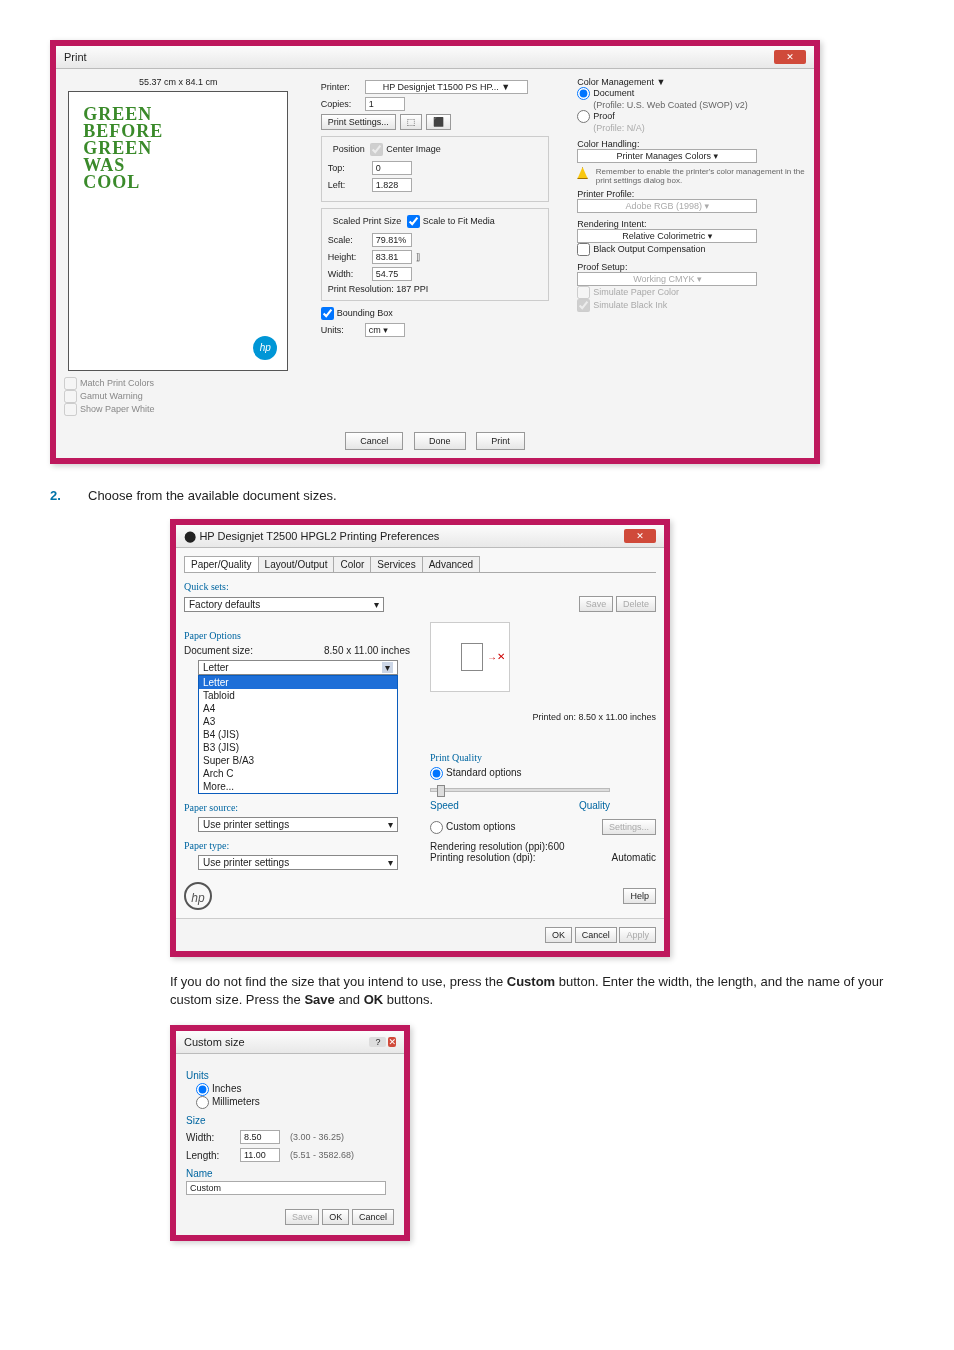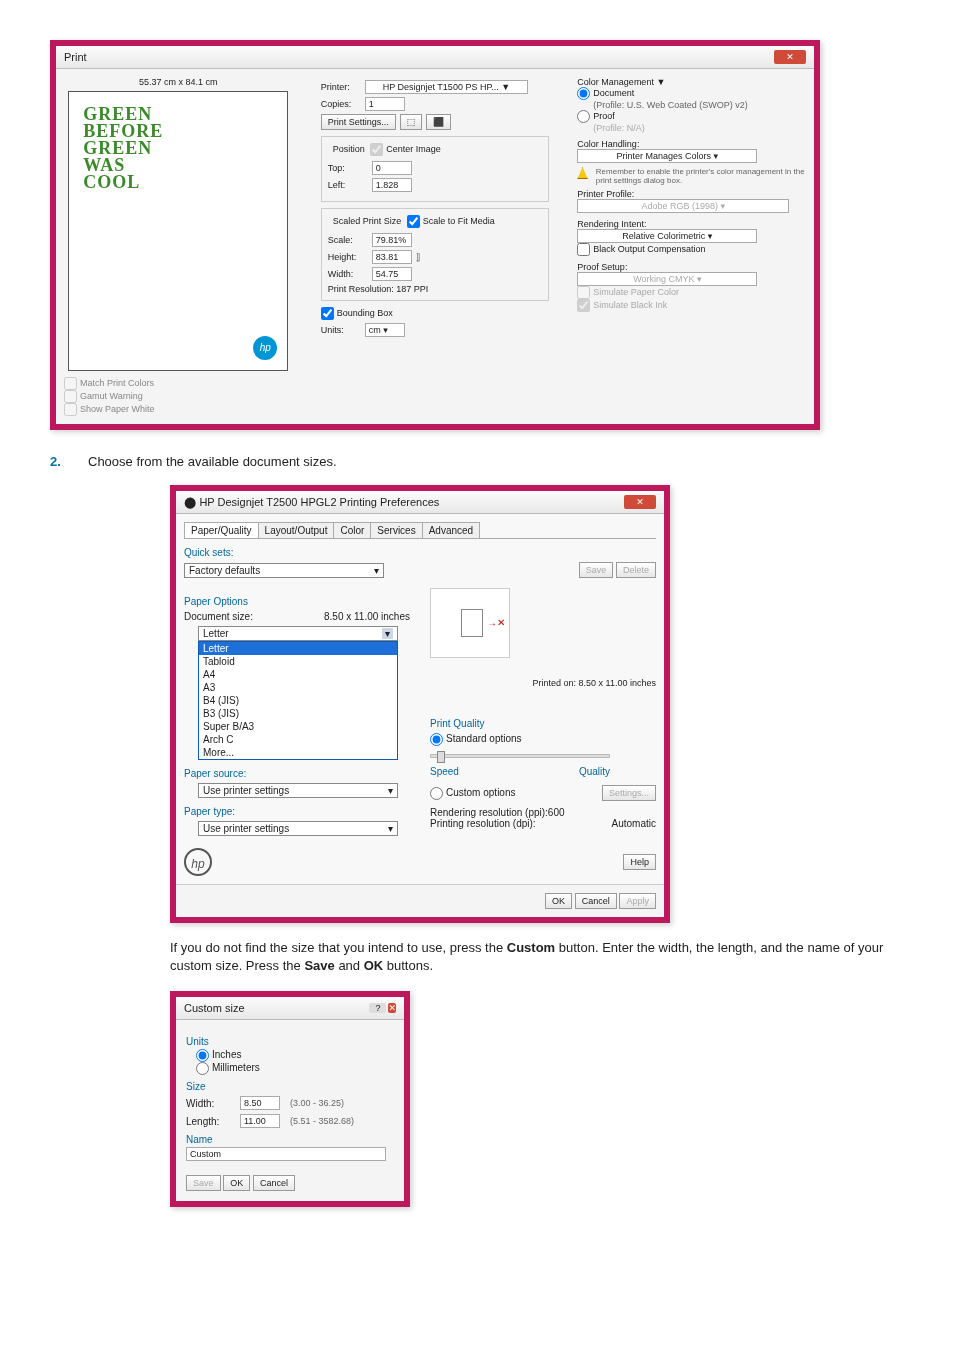--- a/index.html
+++ b/index.html
@@ -39,21 +39,21 @@
   
   .step { display: flex; gap: 18px; margin: 24px 0 16px; font-size: 13px; }
   .step-num { color: #0073a8; font-weight: bold; min-width: 20px; }
   
   
   .pref-dlg { width: 500px; font-size: 10px; }
   .pref-body { padding: 8px; background: #f8f8f8; }
   .tabs { display: flex; font-size: 10px; border-bottom: 1px solid #aaa; }
   .tab { border: 1px solid #aaa; border-bottom: none; padding: 2px 6px; background: #f0f0f0; margin-right: -1px; }
   .tab.active { background: #fff; }
-  .sect-lbl { color: #0066a1; font-size: 10px; margin: 8px 0 4px; }
+  .sect-lbl { color: #0066a1; font-size: 10px; margin: 8px 0 4px; font-family: Liberation Serif, serif; }
   .f-row { display: flex; justify-content: space-between; align-items: center; margin: 4px 0; }
   .dropdown { border: 1px solid #888; background: #fff; padding: 1px 4px; font-size: 10px; width: 200px; display: flex; justify-content: space-between; }
   .dd-open { border: 1px solid #0a5cbd; background: #fff; width: 200px; }
   .dd-sel { background: #1e6fd8; color: #fff; padding: 1px 4px; }
   .dd-opt { padding: 1px 4px; }
   .thumb { width: 80px; height: 70px; border: 1px solid #ccc; background: #fff; position: relative; }
   .thumb::before { content: ""; position: absolute; top: 20px; left: 30px; width: 20px; height: 26px; border: 1px solid #888; }
   .thumb::after { content: "→✕"; position: absolute; top: 28px; left: 56px; font-size: 10px; color: #c00; }
   .slider-track { width: 180px; height: 4px; background: #ddd; border: 1px solid #bbb; position: relative; margin: 8px 0; }
   .slider-thumb { position: absolute; left: 6px; top: -4px; width: 8px; height: 12px; background: #ddd; border: 1px solid #888; }
@@ -154,29 +154,34 @@
       <div style="margin-left:16px;color:#666">(Profile: U.S. Web Coated (SWOP) v2)</div>
       <label><input type="radio" style=""><span>Proof</span></label>
       <div style="margin-left:16px;color:#aaa">(Profile: N/A)</div>
       <div style="margin-top:6px">Color Handling:</div>
       <span class="sel-in" style="width:180px;display:block"><span>Printer Manages Colors</span> ▾</span>
       <div class="warn-row">
             <span class="warn-ico"></span>
             <span>Remember to enable the printer's color management in the print settings dialog box.</span>
           </div>
       <div>Printer Profile:</div>
-      <span class="sel-in" style="width:212px;display:block;color:#aaa"><span>Adobe RGB (1998)</span> ▾</span>
+      <span class="sel-in" style="width:180px;display:block;color:#aaa"><span>Adobe RGB (1998)</span> ▾</span>
       <div style="margin-top:6px">Rendering Intent:</div>
       <span class="sel-in" style="width:180px;display:block"><span>Relative Colorimetric</span> ▾</span>
       <label><input type="checkbox" style=""><span>Black Output Compensation</span></label>
       <div style="margin-top:6px">Proof Setup:</div>
       <span class="sel-in" style="width:180px;display:block;color:#aaa"><span>Working CMYK</span> ▾</span>
       <label style="color:#aaa"><input type="checkbox" disabled="" style=""><span>Simulate Paper Color</span></label><br>
       <label style="color:#aaa"><input type="checkbox" checked="" disabled="" style=""><span>Simulate Black Ink</span></label>
     </div>
+  </div>
+  <div class="dlg-footer">
+    <span class="btn-sm">Cancel</span>
+    <span class="btn-sm">Done</span>
+    <span class="btn-sm">Print</span>
   </div>
 </div>
 
 <div class="step">
   <span class="step-num">2.</span>
   <span>Choose from the available document sizes.</span>
 </div>
 
 <div style="margin-left:120px">
 <div class="dlg pref-dlg">
@@ -290,21 +295,21 @@
       <span class="txt-in">8.50</span>
       <span class="range">(3.00 - 36.25)</span>
     </div>
     <div class="cust-row">
       <label>Length:</label>
       <span class="txt-in">11.00</span>
       <span class="range">(5.51 - 3582.68)</span>
     </div>
     <div class="cust-grp-title" style="color:#0066a1">Name</div>
     <span class="txt-in" style="width:200px;display:block">Custom</span>
-    <div style="text-align:left;margin-top:14px">
+    <div style="text-align:right;margin-top:14px">
       <span class="btn-sm" style="color:#aaa">Save</span>
       <span class="btn-sm">OK</span>
       <span class="btn-sm">Cancel</span>
     </div>
   </div>
 </div>
 </div>
 
 </div>
 

